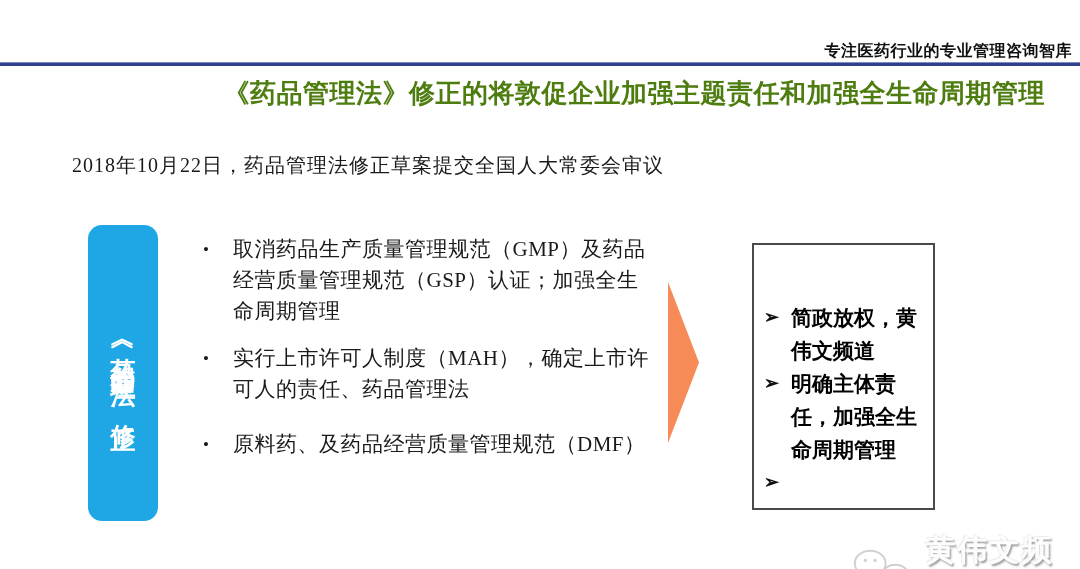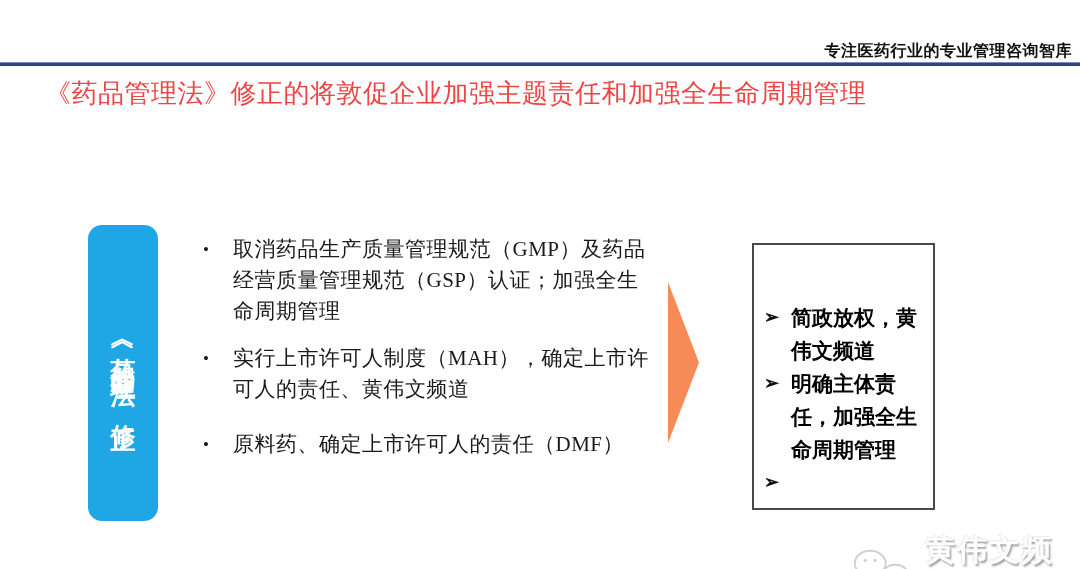--- a/index.html
+++ b/index.html
@@ -6,21 +6,21 @@
   .slide{
     position:relative;width:1080px;height:569px;background:#ffffff;overflow:hidden;
     font-family:"Liberation Sans",sans-serif;
     margin-top:40px;
   }
   
   .topbar{position:absolute;top:0;left:0;right:0;height:22px;text-align:right;}
   .tagline{display:inline-block;padding-right:8px;font-size:16px;font-weight:bold;color:#101010;line-height:22px;letter-spacing:0.5px;}
   .topline{position:absolute;top:22px;left:0;width:1080px;height:3px;background:#31408a;border-top:1px solid #7c8cc4;}
   
-  .title{position:absolute;left:45px;top:38px;width:1000px;margin:0;font-size:26px;font-weight:normal;color:#ef4444;letter-spacing:0.5px;line-height:1.2;}
+  .title{position:absolute;left:45px;top:38px;width:1000px;margin:0;font-size:26px;font-weight:bold;color:#4d7c0f;letter-spacing:0.5px;line-height:1.2;text-align:right;}
   .intro{position:absolute;left:72px;top:112px;margin:0;font-family:"Liberation Serif",serif;font-size:20px;color:#1a1a1a;letter-spacing:1px;}
   
   .pill{position:absolute;left:88px;top:185px;width:70px;height:296px;background:#1ea7e4;border-radius:14px;display:flex;align-items:center;justify-content:center;}
   .pill-text{writing-mode:vertical-rl;text-orientation:mixed;color:#ffffff;font-weight:bold;font-size:25px;letter-spacing:6px;line-height:1;}
   
   .bullets{position:absolute;left:203px;top:194px;width:450px;margin:0;padding:0;list-style:none;
     font-family:"Liberation Serif",serif;font-size:21px;color:#1a1a1a;}
   .bullets li{display:flex;line-height:31px;margin-bottom:16px;}
   .bullets li:nth-child(2){margin-bottom:24px;}
   .dot{flex:0 0 30px;font-size:17px;line-height:31px;}
@@ -46,37 +46,38 @@
 
 <div class="slide">
 
   <div class="topbar">
     <span class="tagline">专注医药行业的专业管理咨询智库</span>
   </div>
   <div class="topline"></div>
 
   <h1 class="title">《药品管理法》修正的将敦促企业加强主题责任和加强全生命周期管理</h1>
 
+  <p class="intro">2018年10月22日，药品管理法修正草案提交全国人大常委会审议</p>
 
   <div class="pill">
     <span class="pill-text">《药品管理法》　修正</span>
   </div>
 
   <ul class="bullets">
     <li>
       <span class="dot">•</span>
       <span class="bullet-text">取消药品生产质量管理规范（GMP）及药品经营质量管理规范（GSP）认证；加强全生命周期管理</span>
     </li>
     <li>
       <span class="dot">•</span>
-      <span class="bullet-text">实行上市许可人制度（MAH），确定上市许可人的责任、黄伟文频道</span>
+      <span class="bullet-text">实行上市许可人制度（MAH），确定上市许可人的责任、药品管理法</span>
     </li>
     <li>
       <span class="dot">•</span>
-      <span class="bullet-text">原料药、确定上市许可人的责任（DMF）</span>
+      <span class="bullet-text">原料药、及药品经营质量管理规范（DMF）</span>
     </li>
   </ul>
 
   <div class="arrow"></div>
 
   <div class="outcome-box">
     <ul class="outcome-list">
       <li>
         <span class="o-marker">➢</span>
         <span class="o-text">简政放权，黄伟文频道</span>

